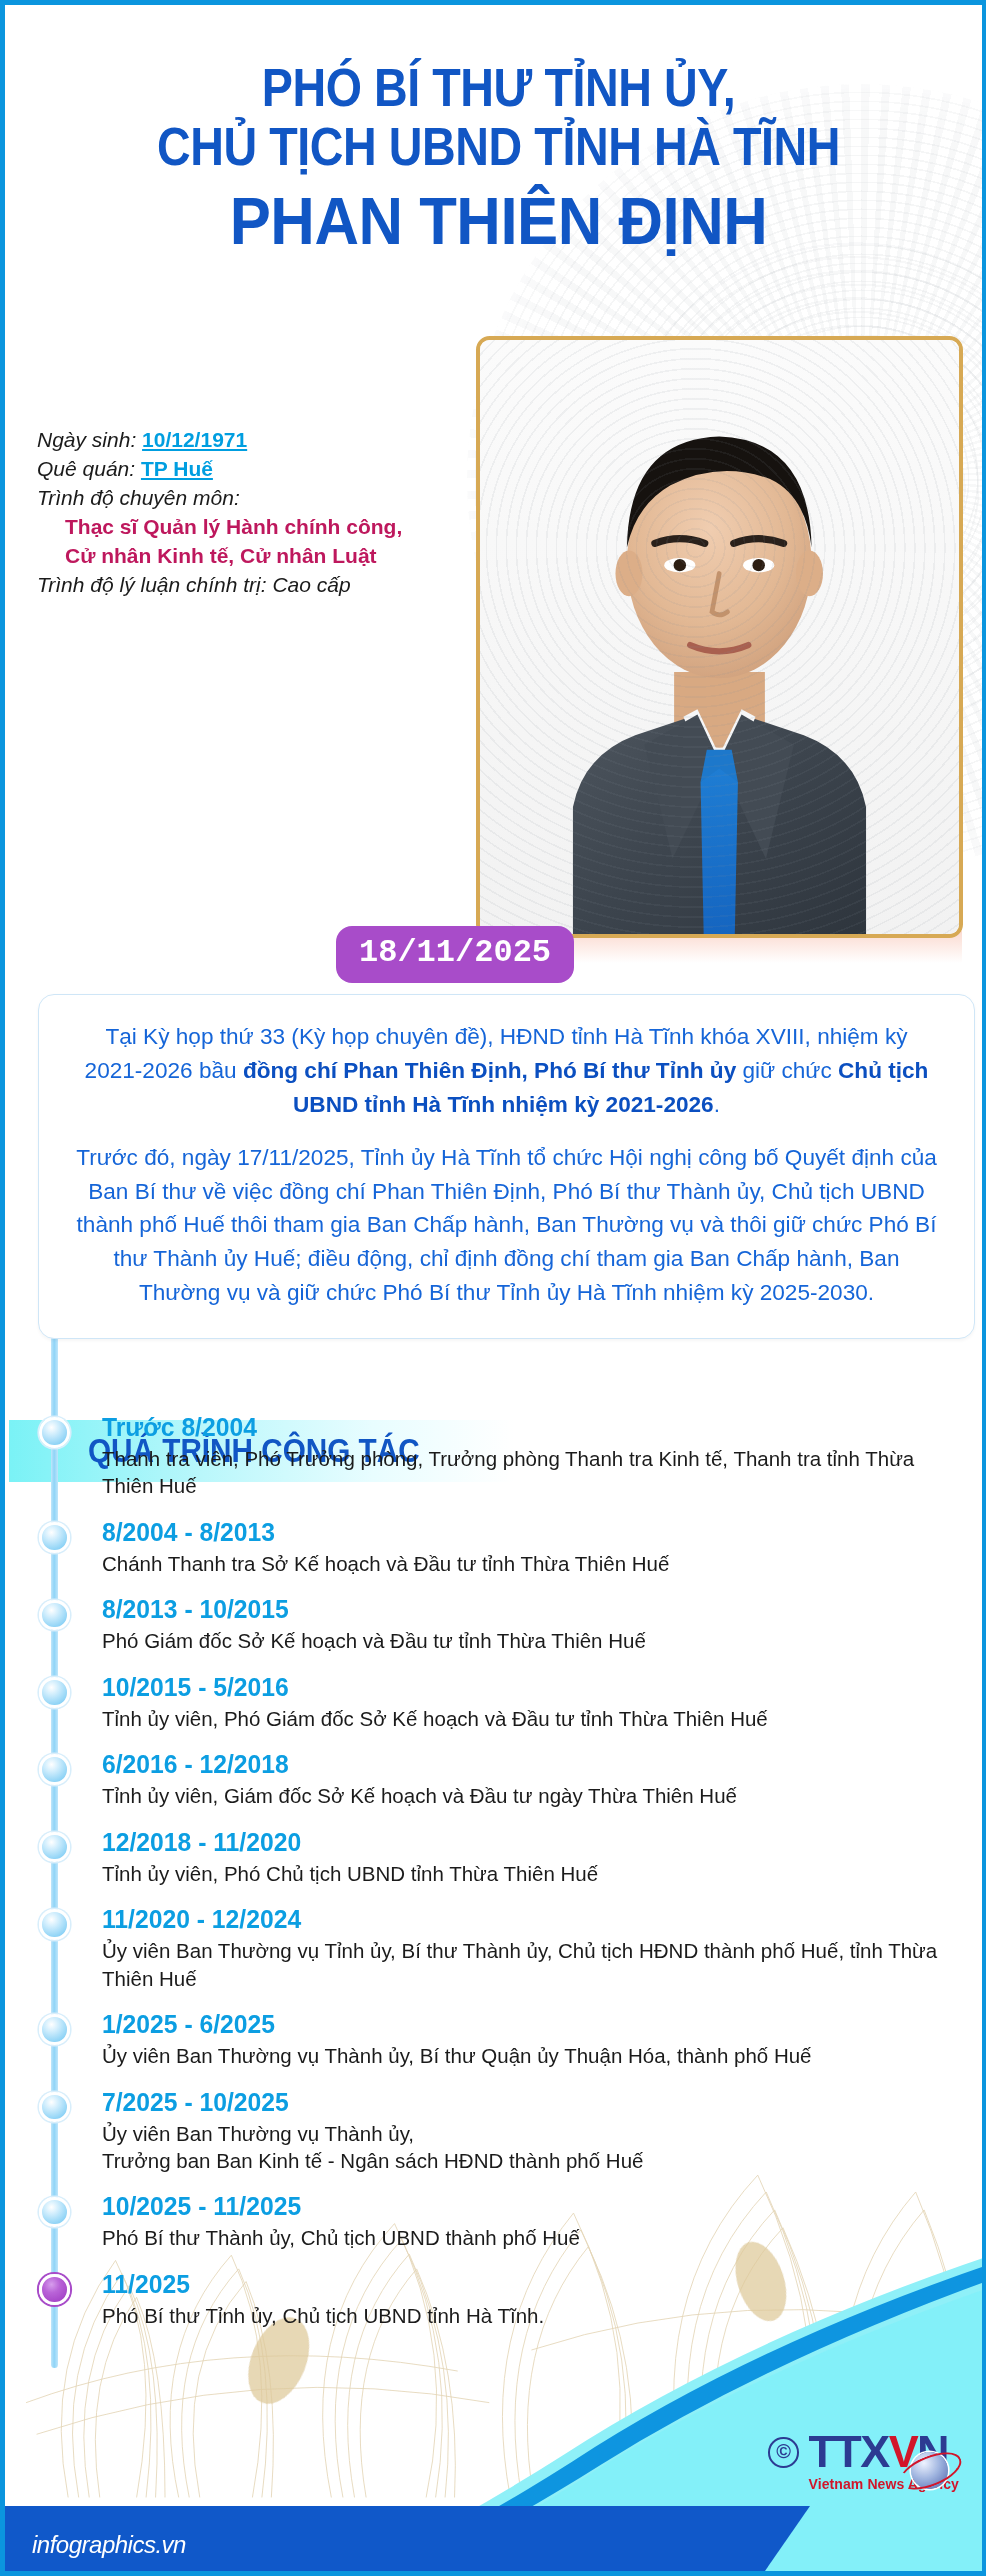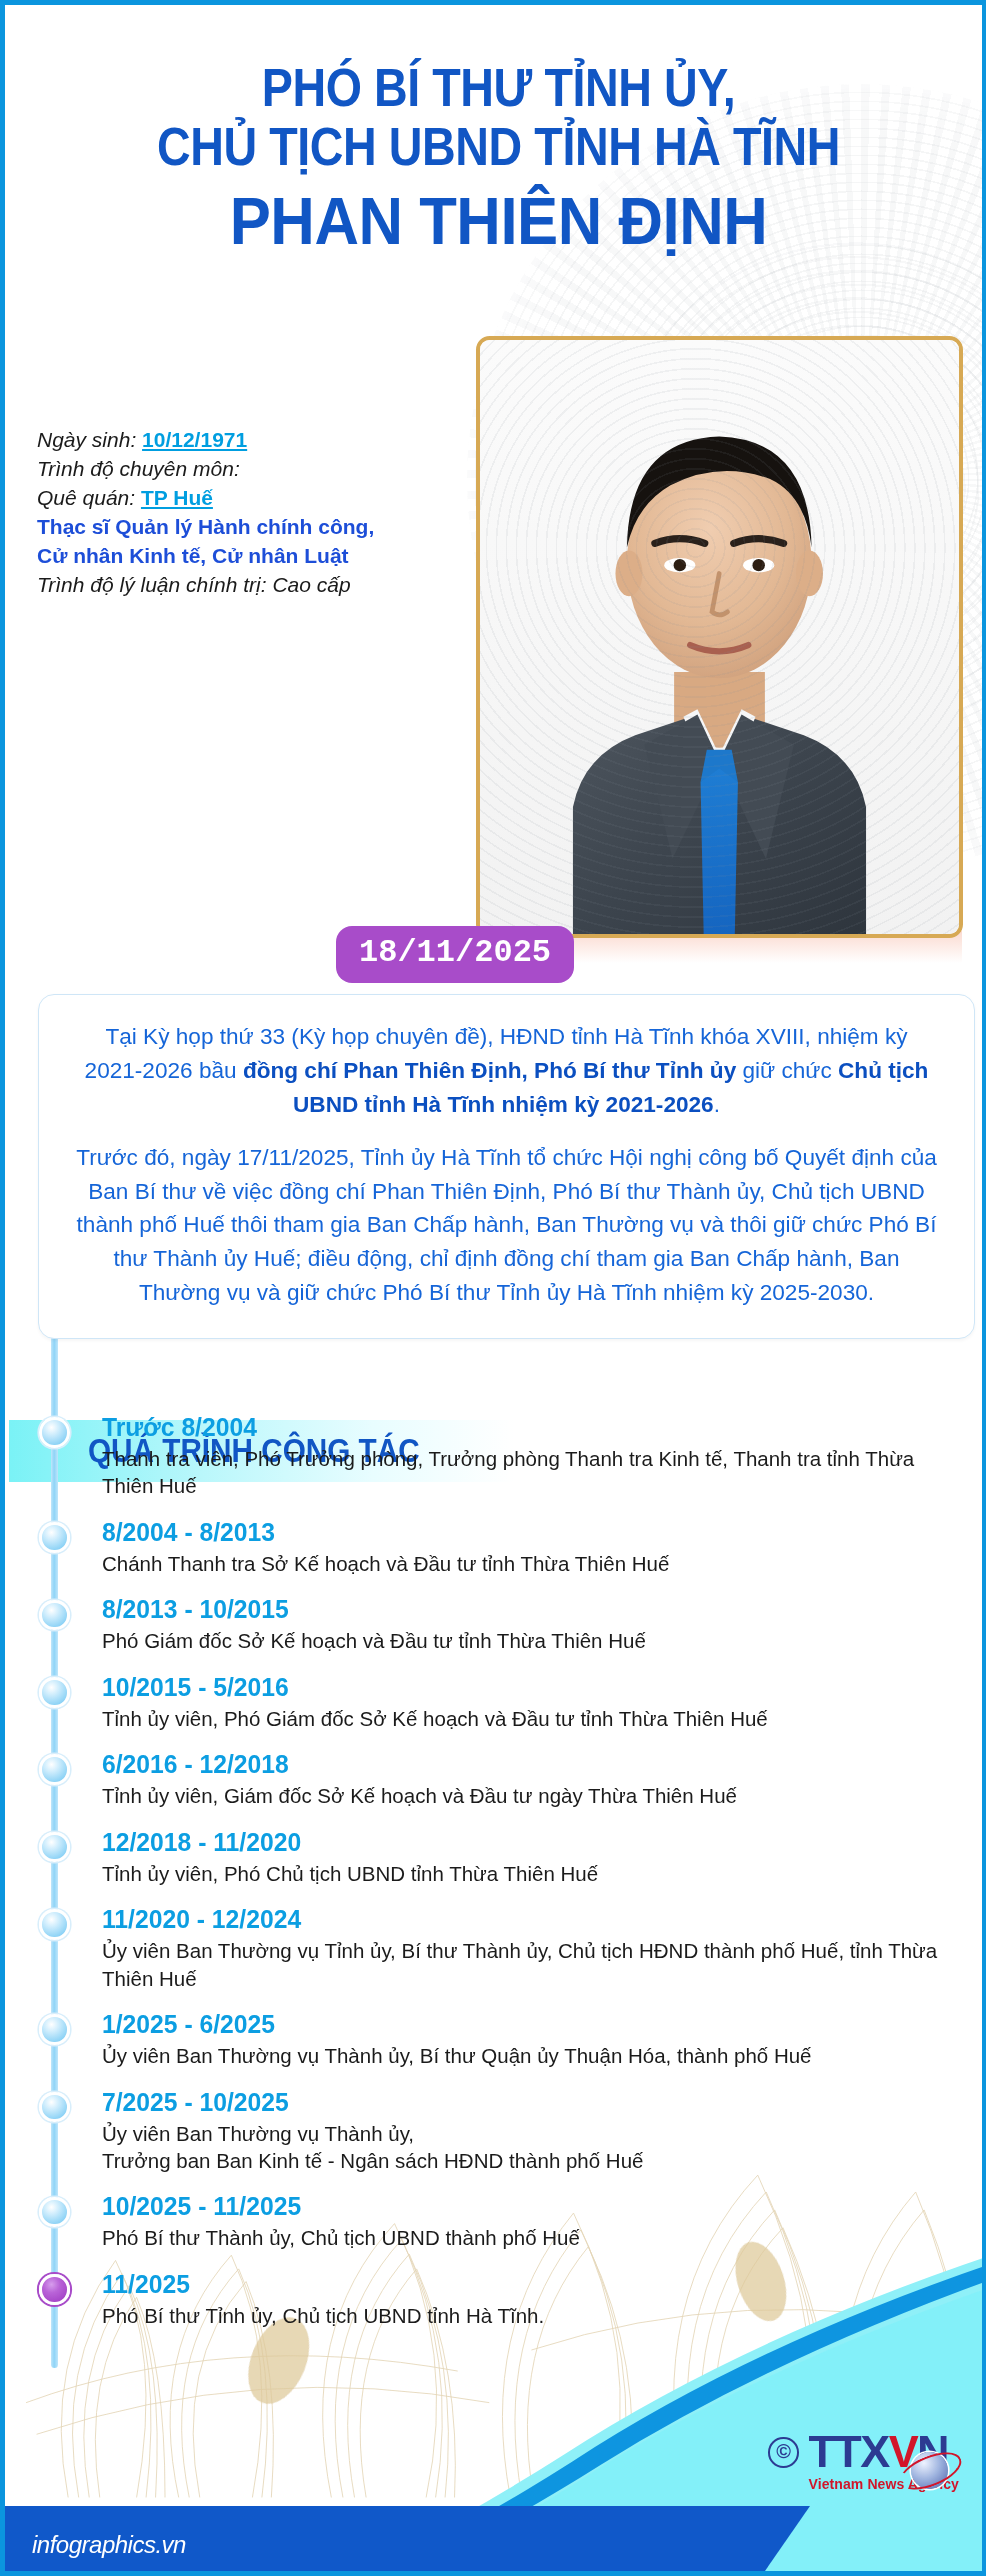--- a/index.html
+++ b/index.html
@@ -115,24 +115,25 @@
     font-style: italic;
     white-space: nowrap;
   }
   .bio .val {
     color: #009ee0;
     font-weight: 700;
     font-style: normal;
     text-decoration: underline;
   }
   .bio .deg {
-    color: #1d4ed8;
+    color: #be185d;
     font-weight: 700;
     font-style: normal;
     white-space: nowrap;
+    margin-left: 28px;
   }
 
   
   .portrait-frame {
     position: absolute;
     left: 471px;
     top: 331px;
     width: 487px;
     height: 602px;
     border: 4.7px solid #d7a954;
@@ -395,25 +396,25 @@
     <div class="title-line1">PHÓ BÍ THƯ TỈNH ỦY,</div>
     <div class="title-line2">CHỦ TỊCH UBND TỈNH HÀ TĨNH</div>
     <div class="title-name">PHAN THIÊN ĐỊNH</div>
   </div>
 
   <div class="bio">
     <p>
       <span>Ngày sinh:</span>
       <span class="val">10/12/1971</span>
     </p>
-    <p>Trình độ chuyên môn:</p>
     <p>
       <span>Quê quán:</span>
       <span class="val">TP Huế</span>
     </p>
+    <p>Trình độ chuyên môn:</p>
     <p class="deg">Thạc sĩ Quản lý Hành chính công,</p>
     <p class="deg">Cử nhân Kinh tế, Cử nhân Luật</p>
     <p>
       <span>Trình độ lý luận chính trị:</span>
       <span>Cao cấp</span>
     </p>
   </div>
 
   <div class="portrait-frame">
     <svg class="portrait-svg" viewBox="0 0 925 1145" preserveAspectRatio="xMidYMid slice">

